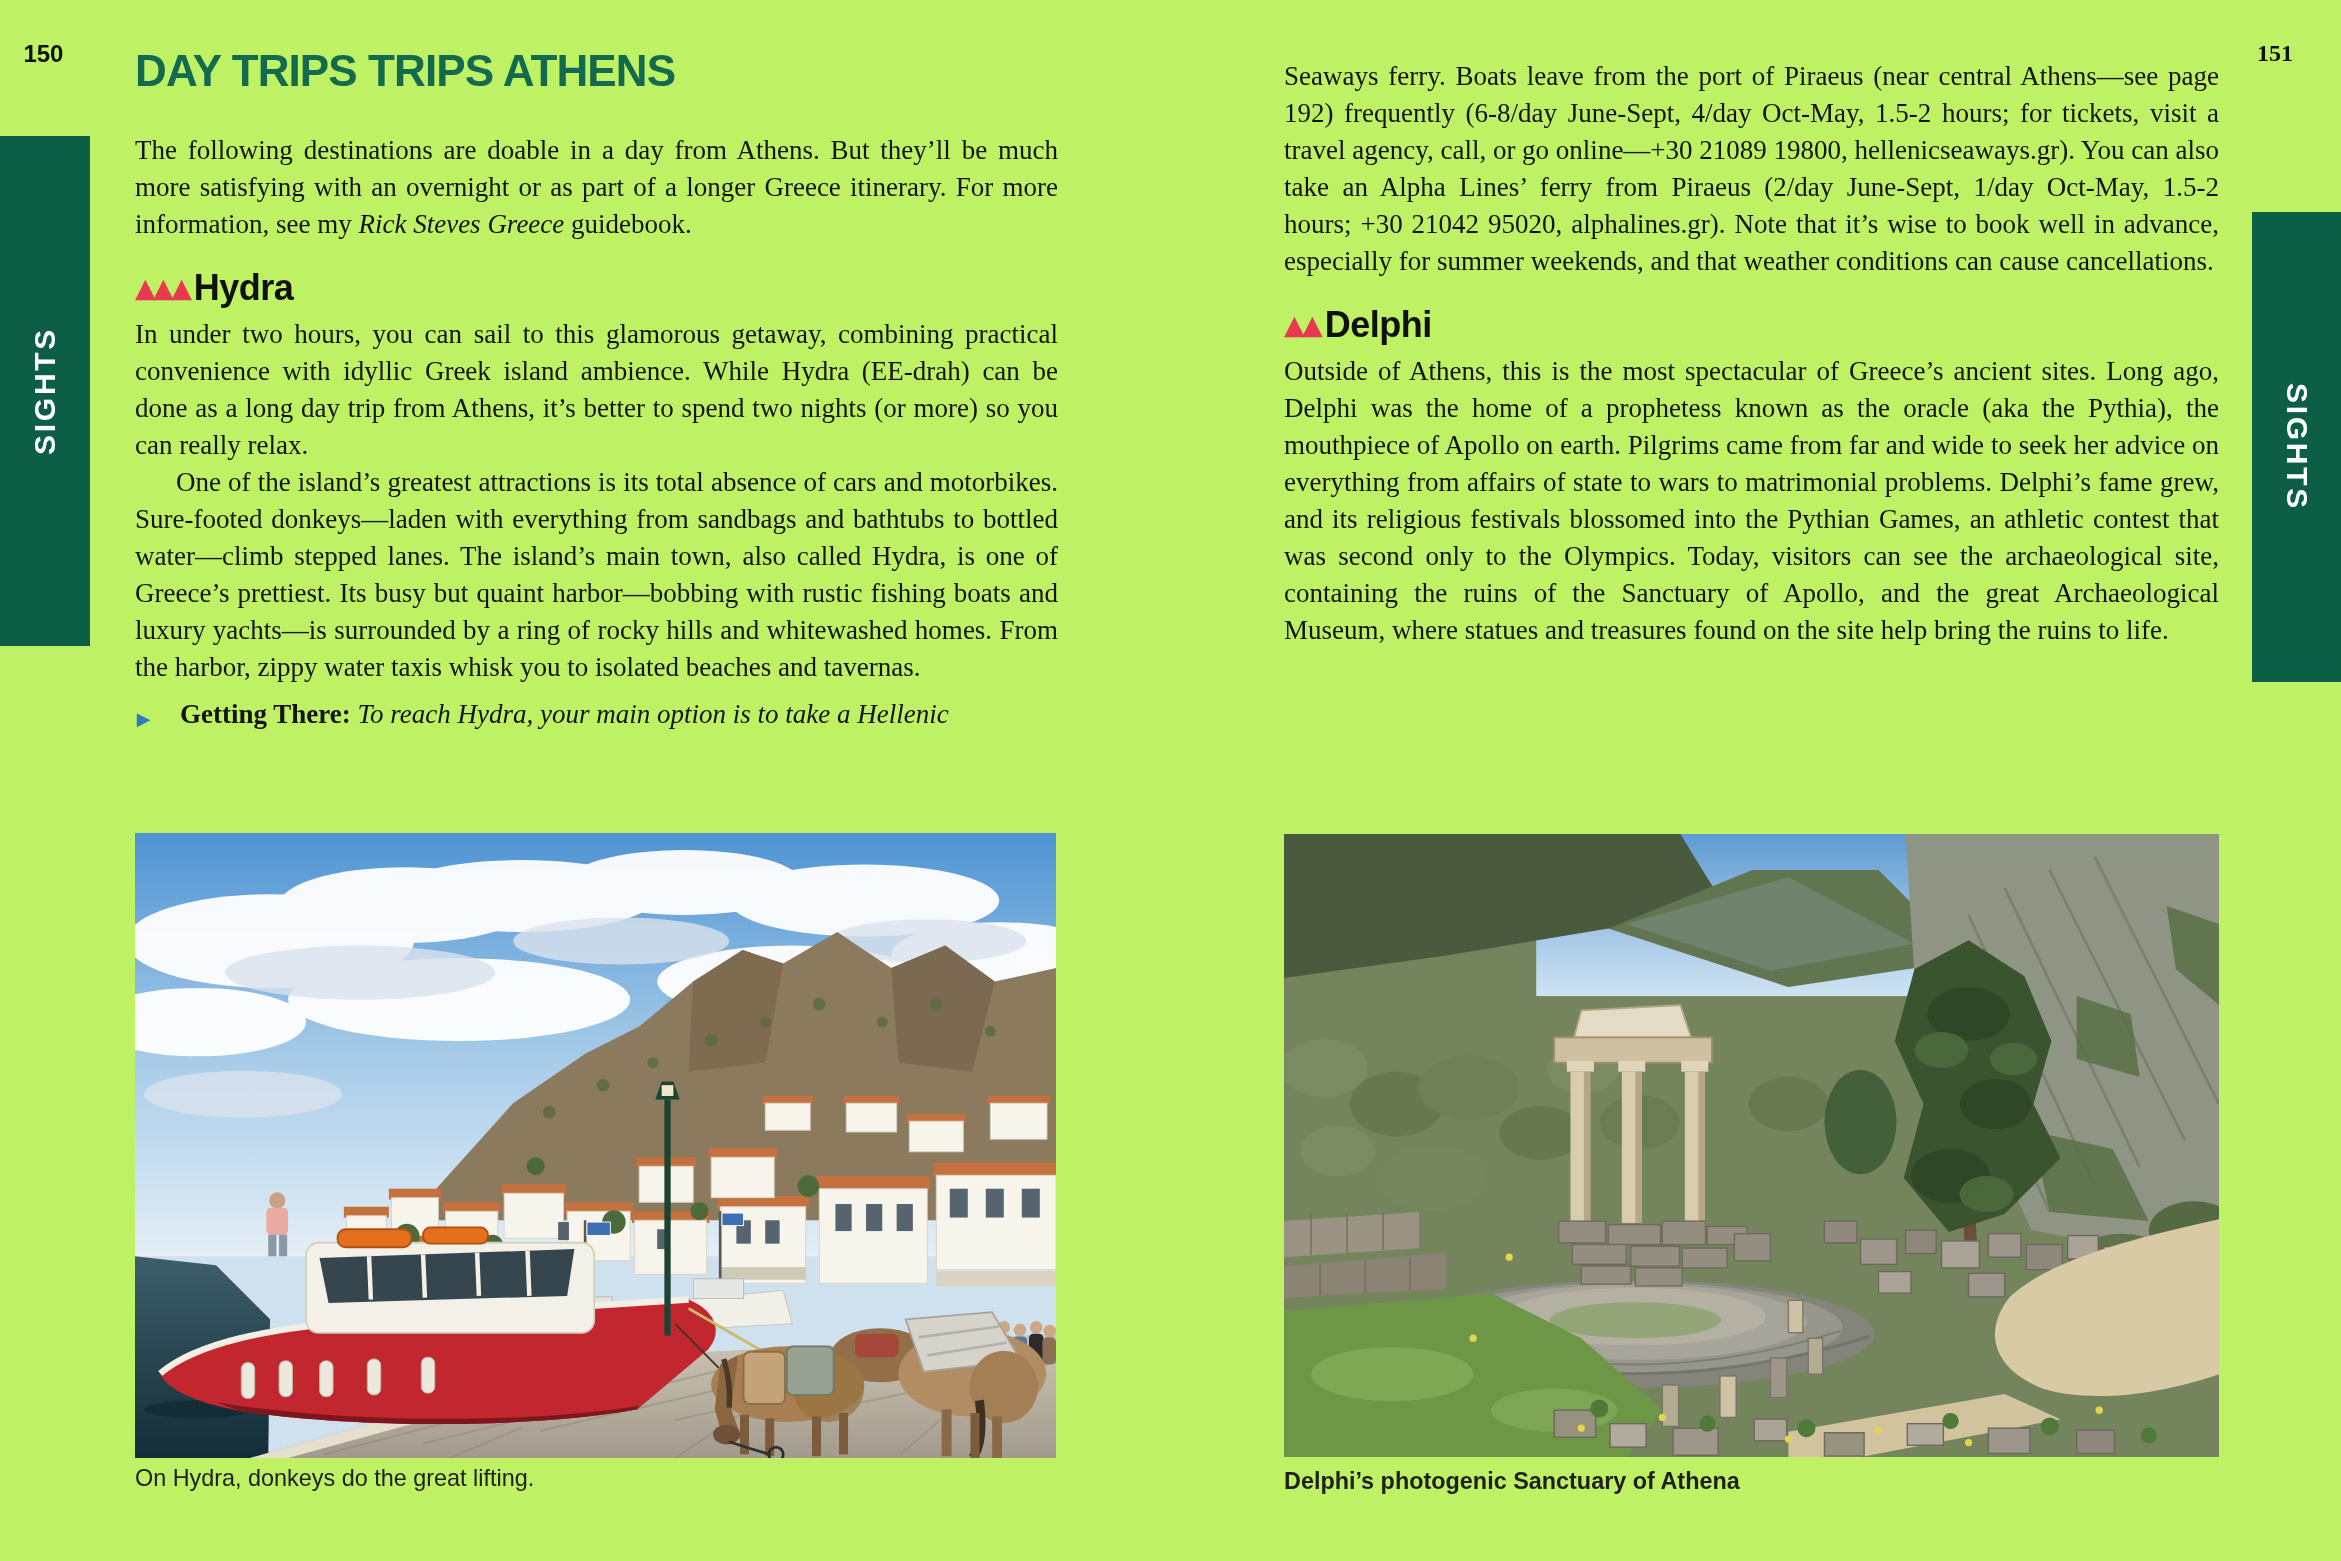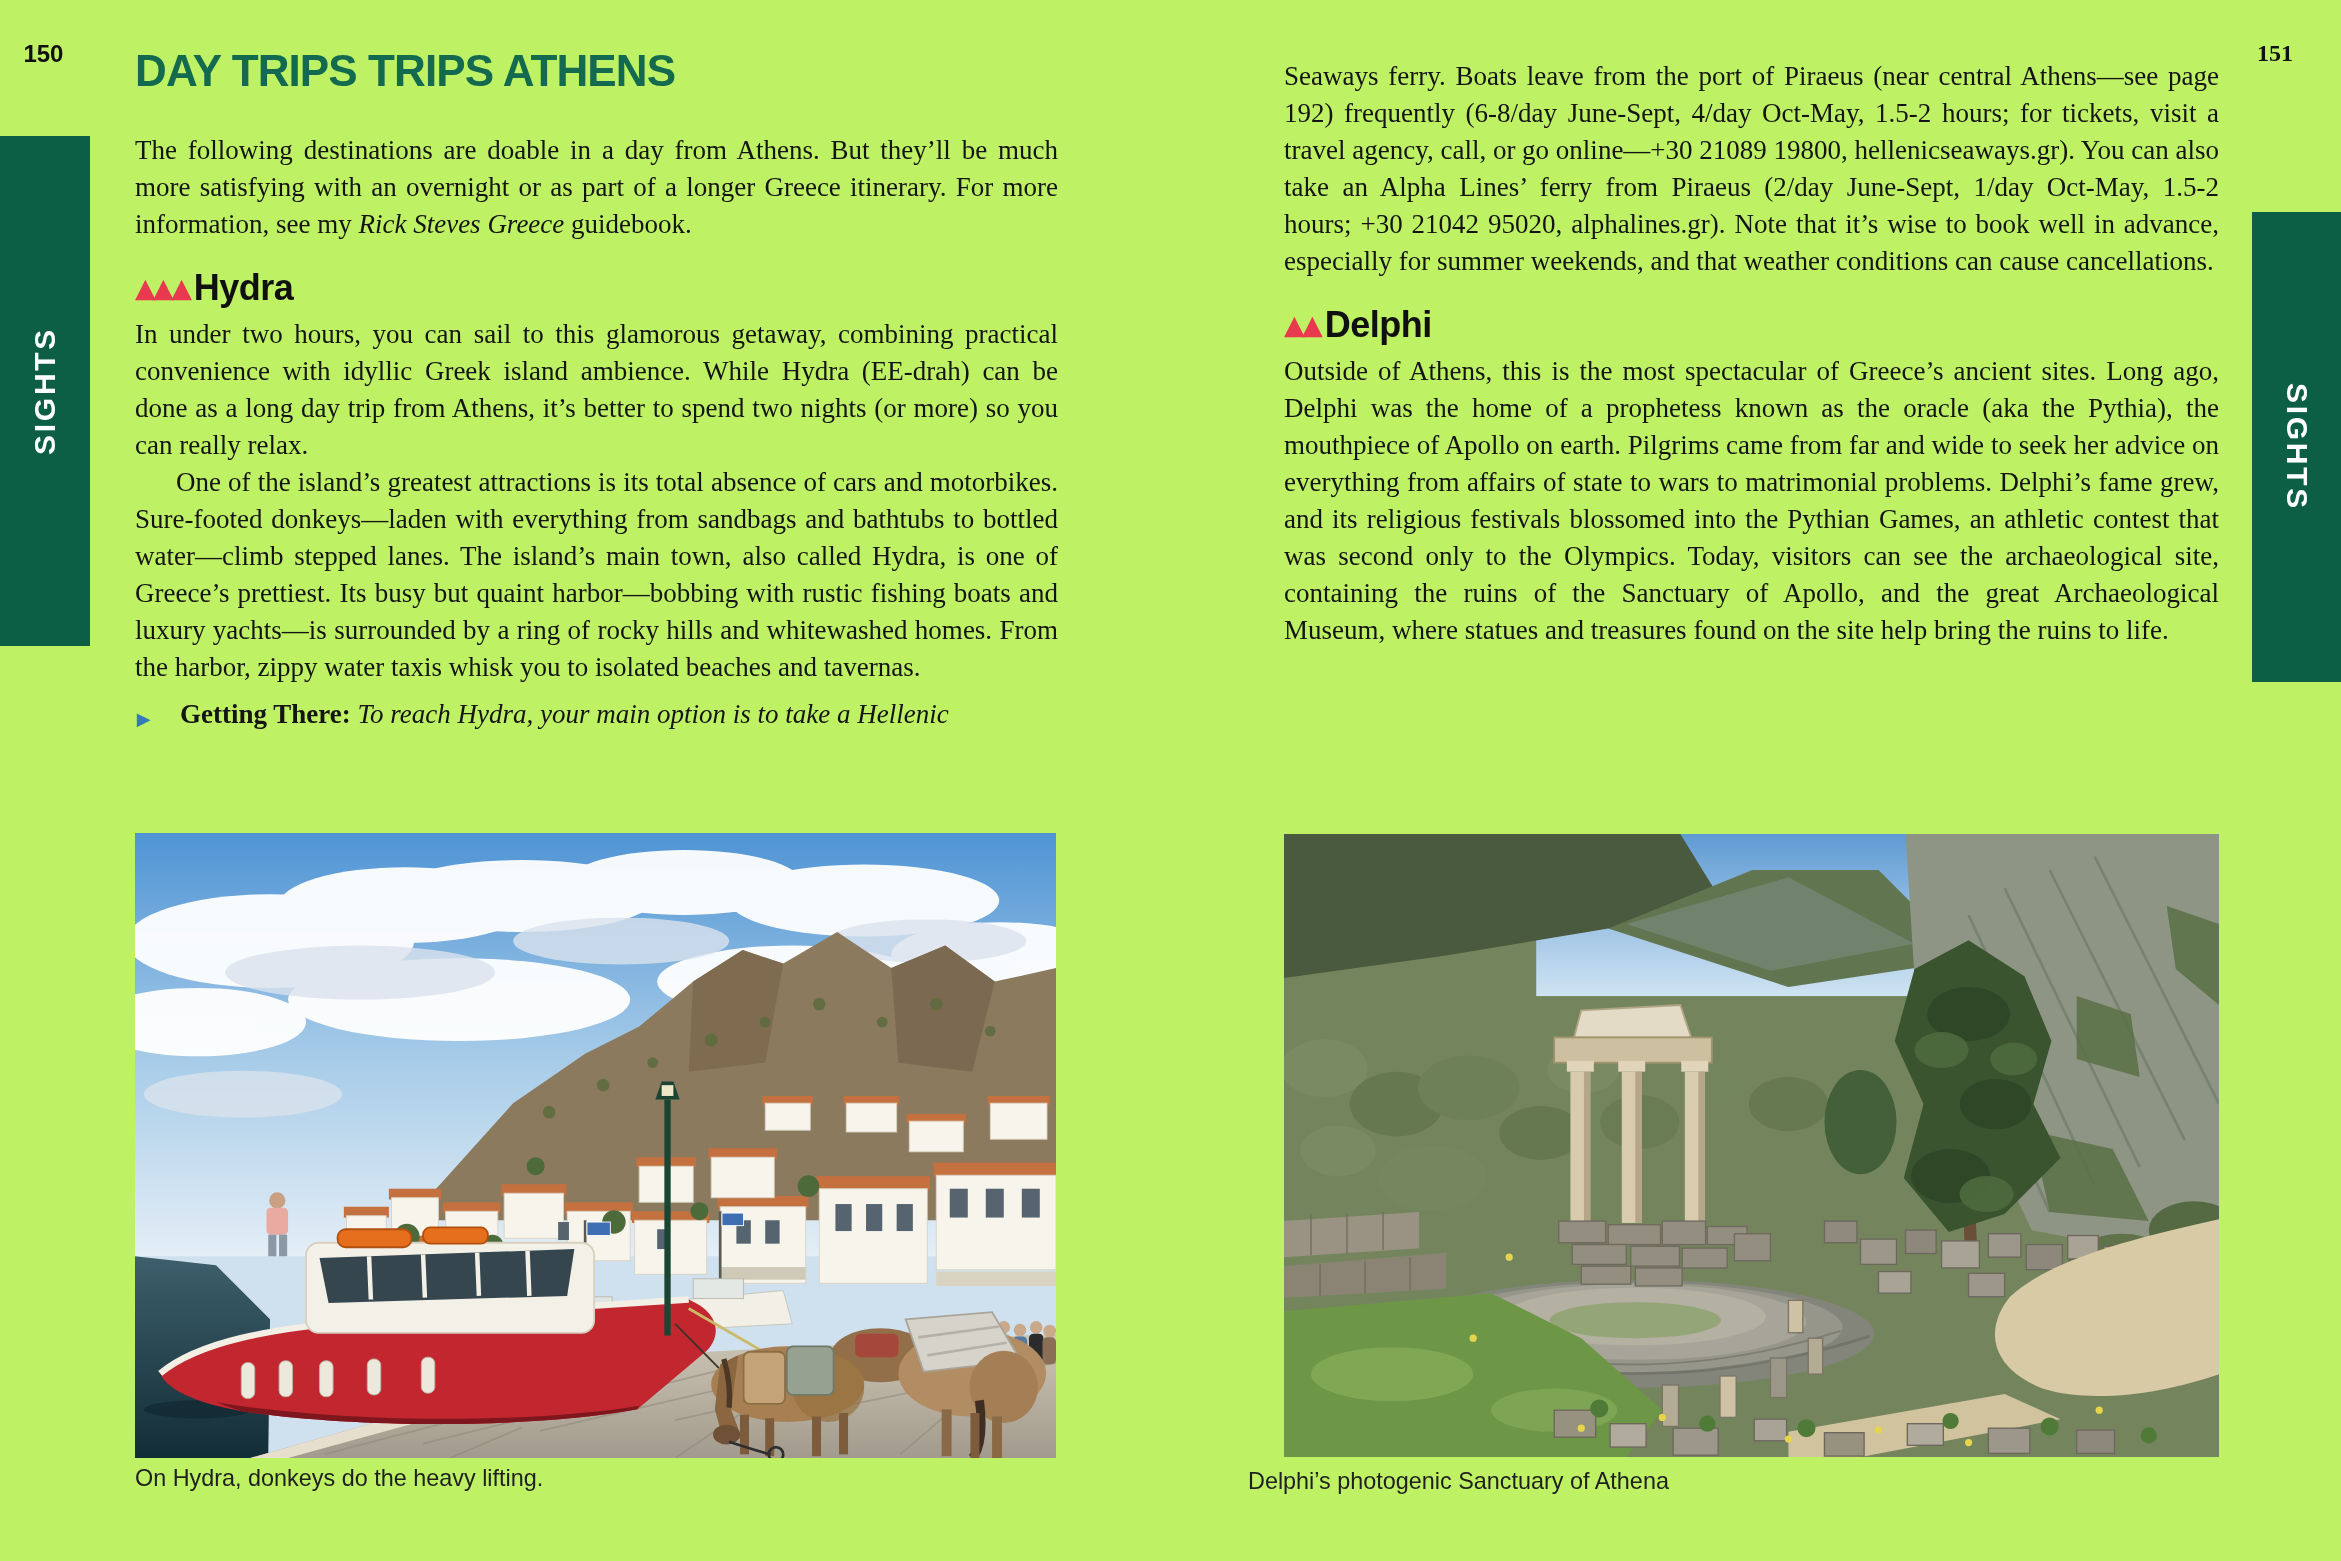--- a/index.html
+++ b/index.html
@@ -36,21 +36,21 @@
   .gt b{}
   .gt i{font-style:italic;}
 
   .photo{position:absolute;overflow:hidden;background:#cfe0ee;}
   #photo-hydra{left:135px;top:833px;width:921px;height:625px;}
   #photo-delphi{left:1284px;top:834px;width:935px;height:623px;}
   .photo svg{display:block;width:100%;height:100%;}
 
   .caption{position:absolute;font:23.4px/27px "Liberation Sans", sans-serif;color:#1f1f1f;}
   #cap-left{left:135px;top:1465px;}
-  #cap-right{left:1248px;top:1468px;}
+  #cap-right{left:1284px;top:1468px;font-weight:bold;}
 </style>
 </head>
 <body>
 
 <div id="spread">
 
   <div class="page-num" id="pn-left">150</div>
   <div class="page-num" id="pn-right">151</div>
 
   <h1 class="doc-title">DAY TRIPS TRIPS ATHENS</h1>
@@ -302,21 +302,21 @@
         <rect x="700" y="650" width="10" height="42" fill="#7c5c3c"></rect>
         <rect x="752" y="648" width="10" height="44" fill="#7c5c3c"></rect>
         <rect x="782" y="644" width="10" height="46" fill="#7c5c3c"></rect>
         <rect x="676" y="576" width="46" height="58" rx="7" fill="#c4a476" stroke="#8a6f46" stroke-width="2"></rect>
         <rect x="724" y="570" width="52" height="54" rx="7" fill="#97a192" stroke="#6f7a6a" stroke-width="2"></rect>
         <path d="M660,676 Q690,686 706,690" stroke="#2f2f2f" stroke-width="3" fill="none"></path>
         <circle cx="712" cy="690" r="8" fill="none" stroke="#2f2f2f" stroke-width="3"></circle>
       </g>
     </svg>
   </div>
-  <div class="caption" id="cap-left">On Hydra, donkeys do the heavy lifting.</div>
+  <div class="caption" id="cap-left">On Hydra, donkeys do the great lifting.</div>
 
   <div class="photo" id="photo-delphi" role="img" aria-label="Delphi Tholos ruins with three columns amid mountains">
     <svg viewBox="0 0 1038 692" preserveAspectRatio="none">
       <defs>
         <linearGradient id="dsky" x1="0" y1="0" x2="0" y2="1">
           <stop offset="0" stop-color="#5f9bd3"></stop>
             <stop offset="1" stop-color="#cfe3f2"></stop>
         </linearGradient>
       </defs>
       <rect x="0" y="0" width="1038" height="692" fill="#74855d"></rect>

